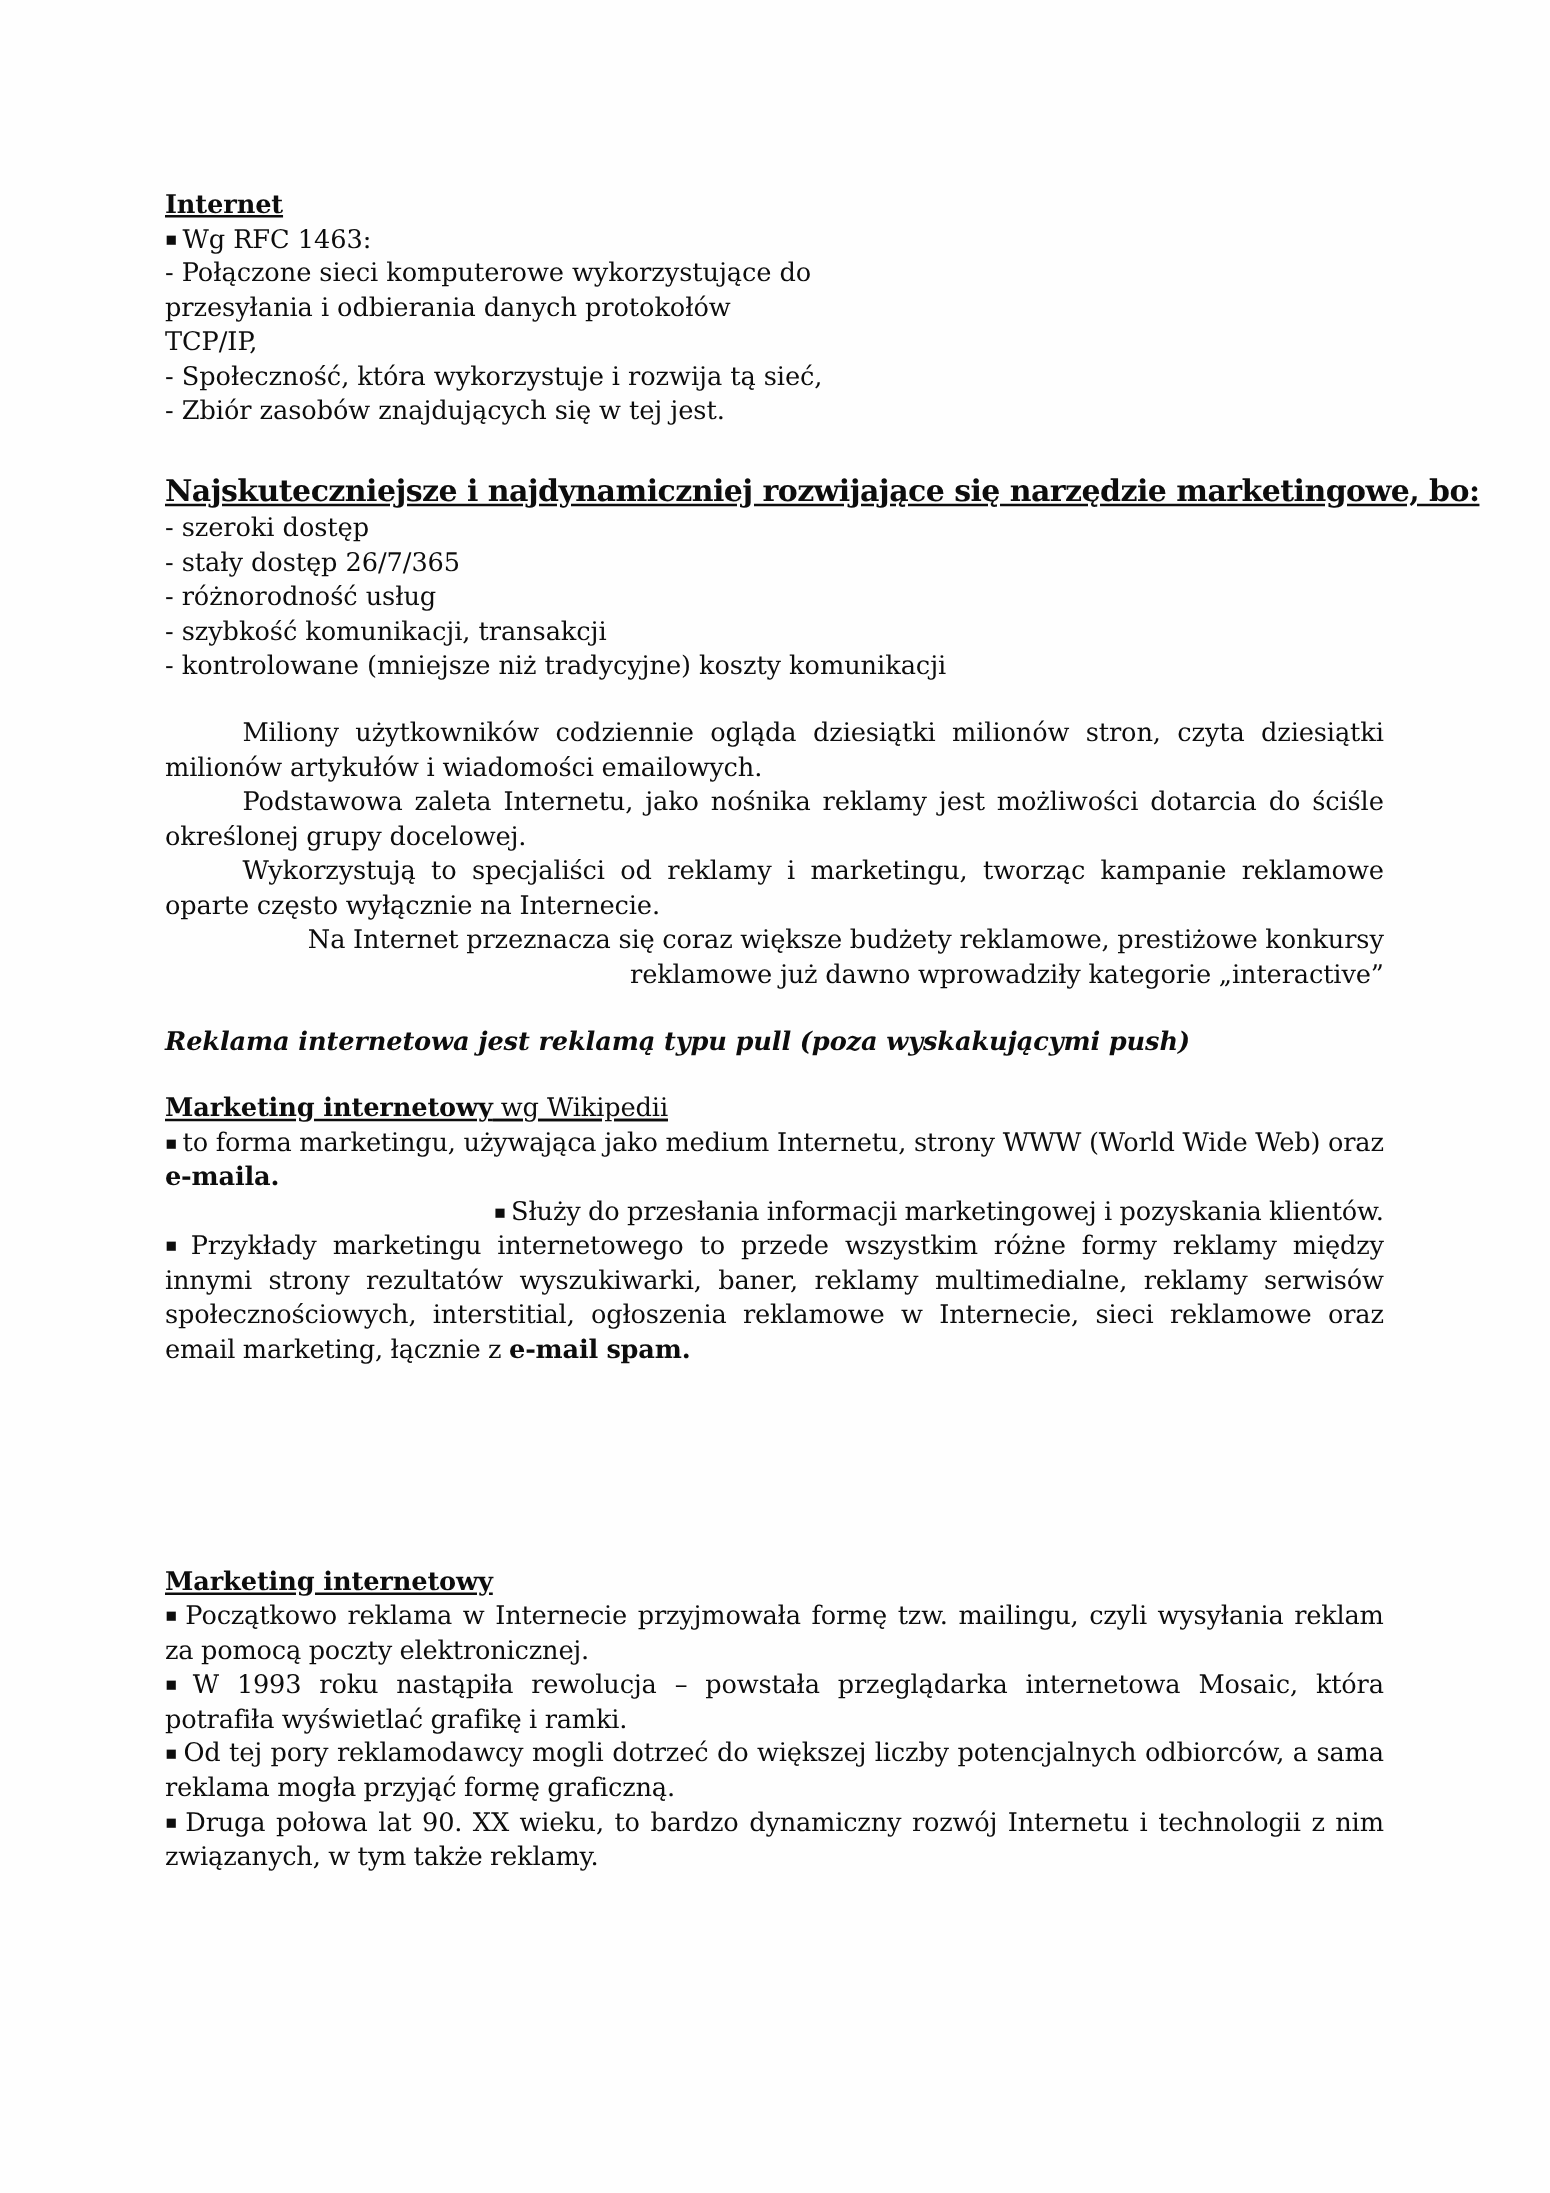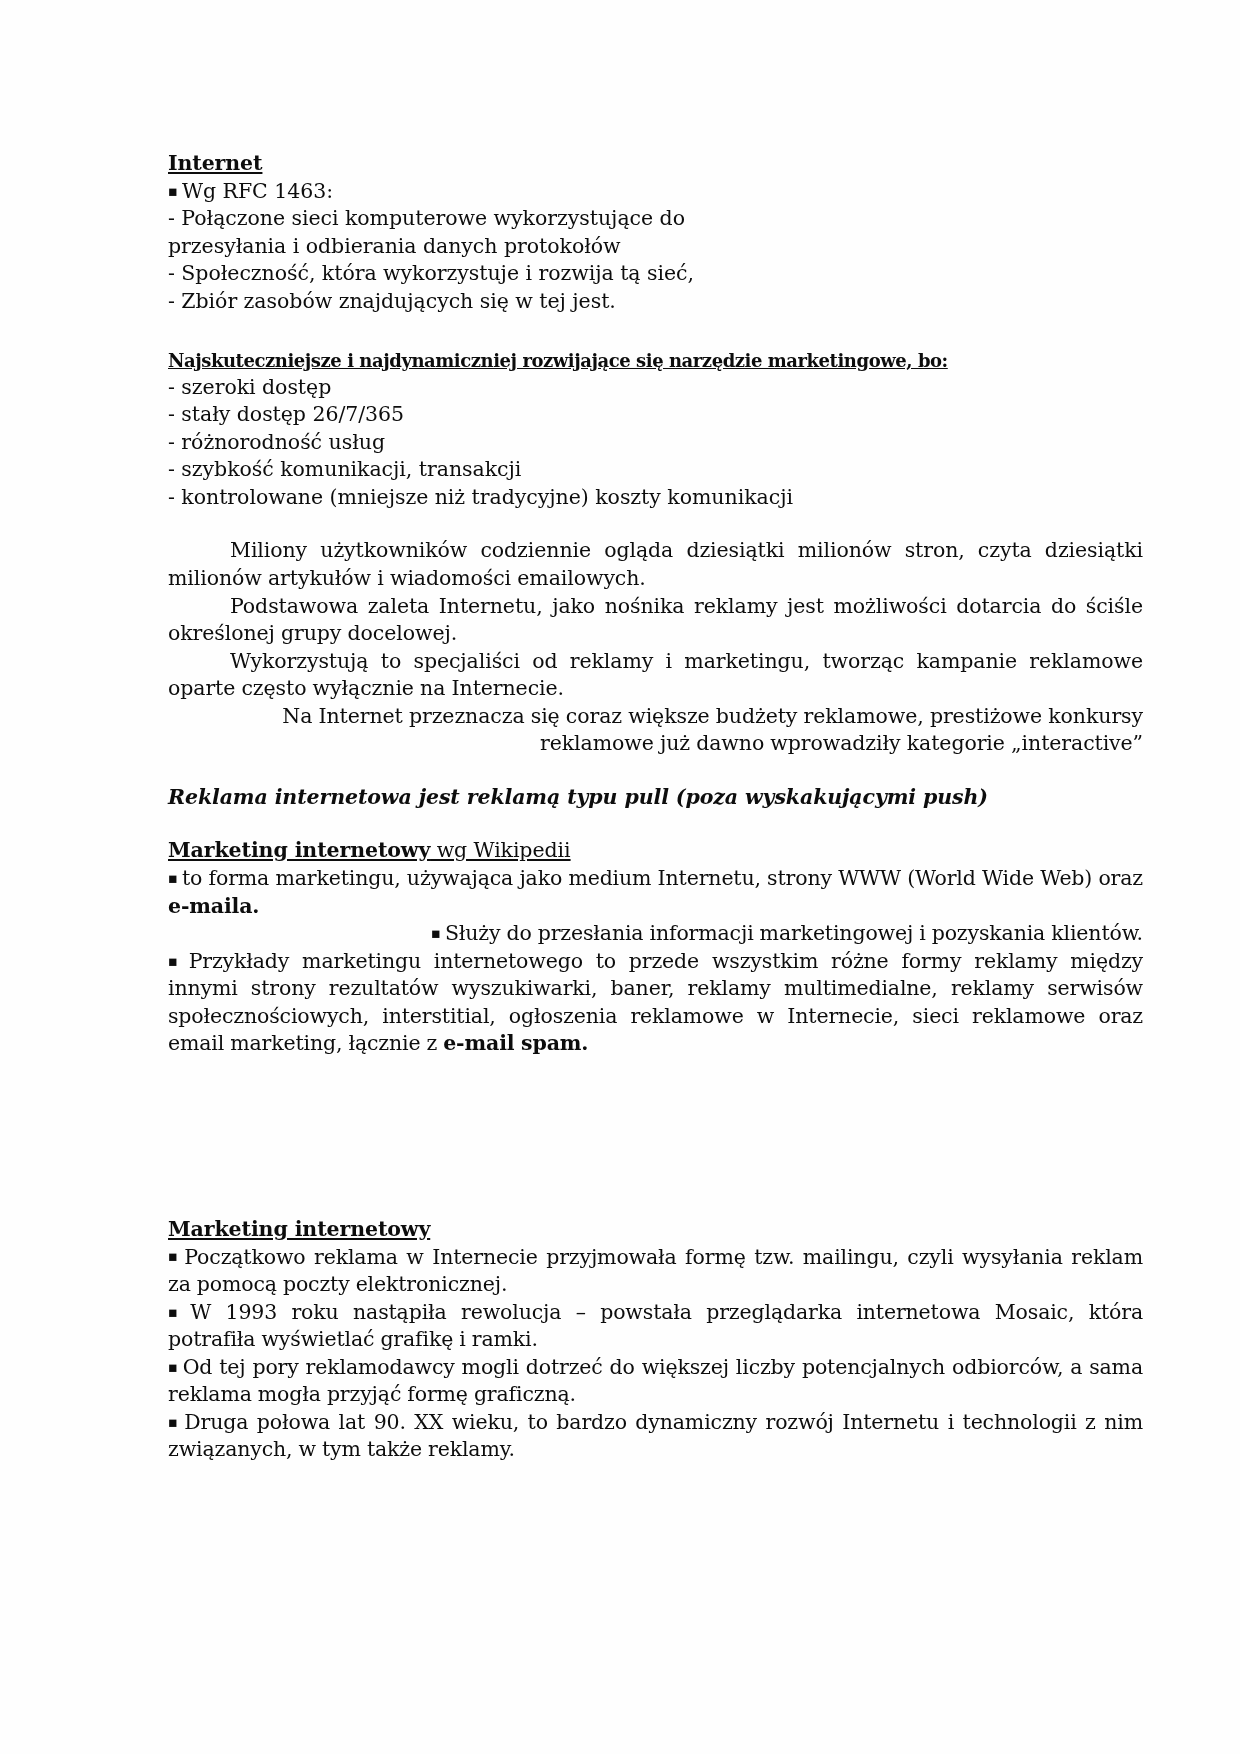--- a/index.html
+++ b/index.html
@@ -19,38 +19,37 @@
   }
   .content {
     position: absolute;
     left: 132px;
     top: 150px;
     width: 975px;
     font-family: "DejaVu Serif", "Liberation Serif", serif;
     color: #0d0d0d;
     font-size: 20.5px;
     line-height: 1.345;
-    margin-left: 36px;
     -webkit-font-smoothing: antialiased;
   }
 
   .heading {
     font-weight: bold;
     text-decoration: underline;
     letter-spacing: -0.1px;
     white-space: nowrap;
   }
   .heading .reg {
     font-weight: normal;
     text-decoration: underline;
   }
   .heading-wide {
     font-weight: bold;
     text-decoration: underline;
-    font-size: 18px;
+    font-size: 24px;
     letter-spacing: -0.45px;
     white-space: nowrap;
   }
 
   .line {
     white-space: nowrap;
     letter-spacing: -0.05px;
   }
 
   .bullet-sq::before {
@@ -93,20 +92,21 @@
 
 <div class="page">
   <div class="content">
 
     <div class="heading">Internet</div>
 
     <div class="line bullet-sq">Wg RFC 1463:</div>
 
     <div class="line">- Połączone sieci komputerowe wykorzystujące do</div>
     <div class="line">przesyłania i odbierania danych protokołów</div>
+    <div class="line">TCP/IP,</div>
     <div class="line">- Społeczność, która wykorzystuje i rozwija tą sieć,</div>
     <div class="line">- Zbiór zasobów znajdujących się w tej jest.</div>
 
     <div class="gap-lg"></div>
 
     <div class="heading-wide">Najskuteczniejsze i najdynamiczniej rozwijające się narzędzie marketingowe, bo:</div>
 
     <div class="line">- szeroki dostęp</div>
     <div class="line">- stały dostęp 26/7/365</div>
     <div class="line">- różnorodność usług</div>

